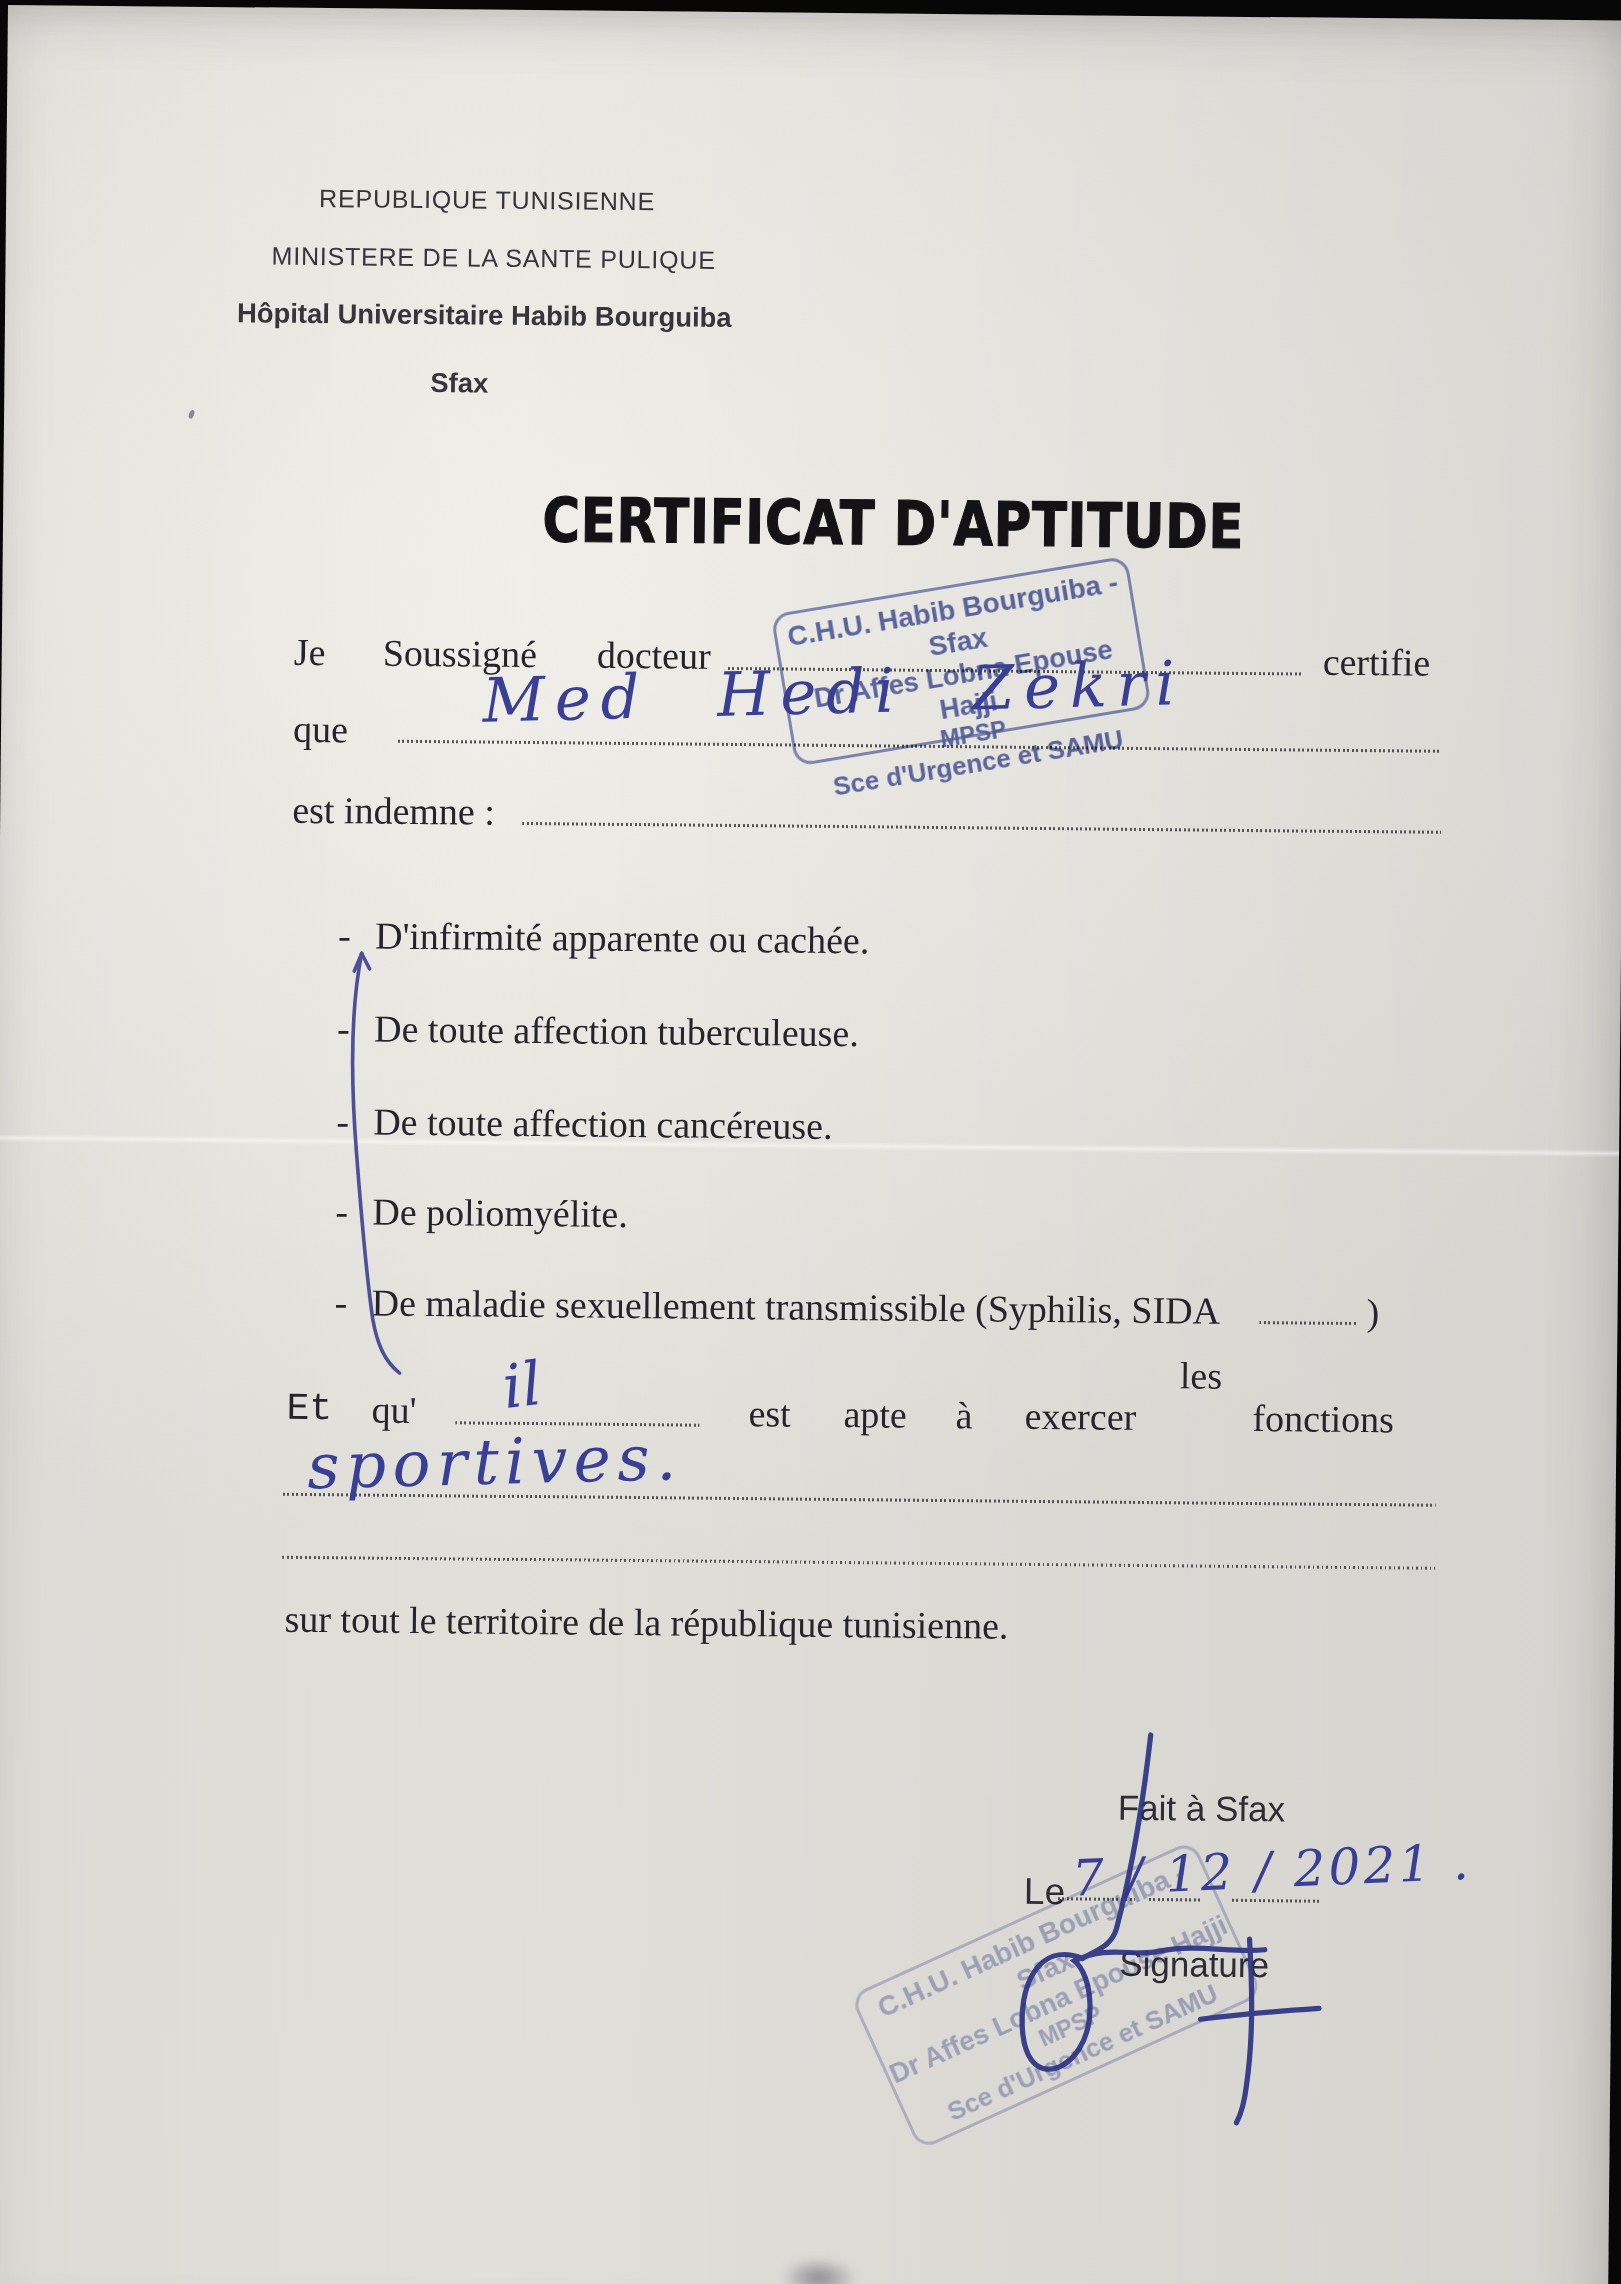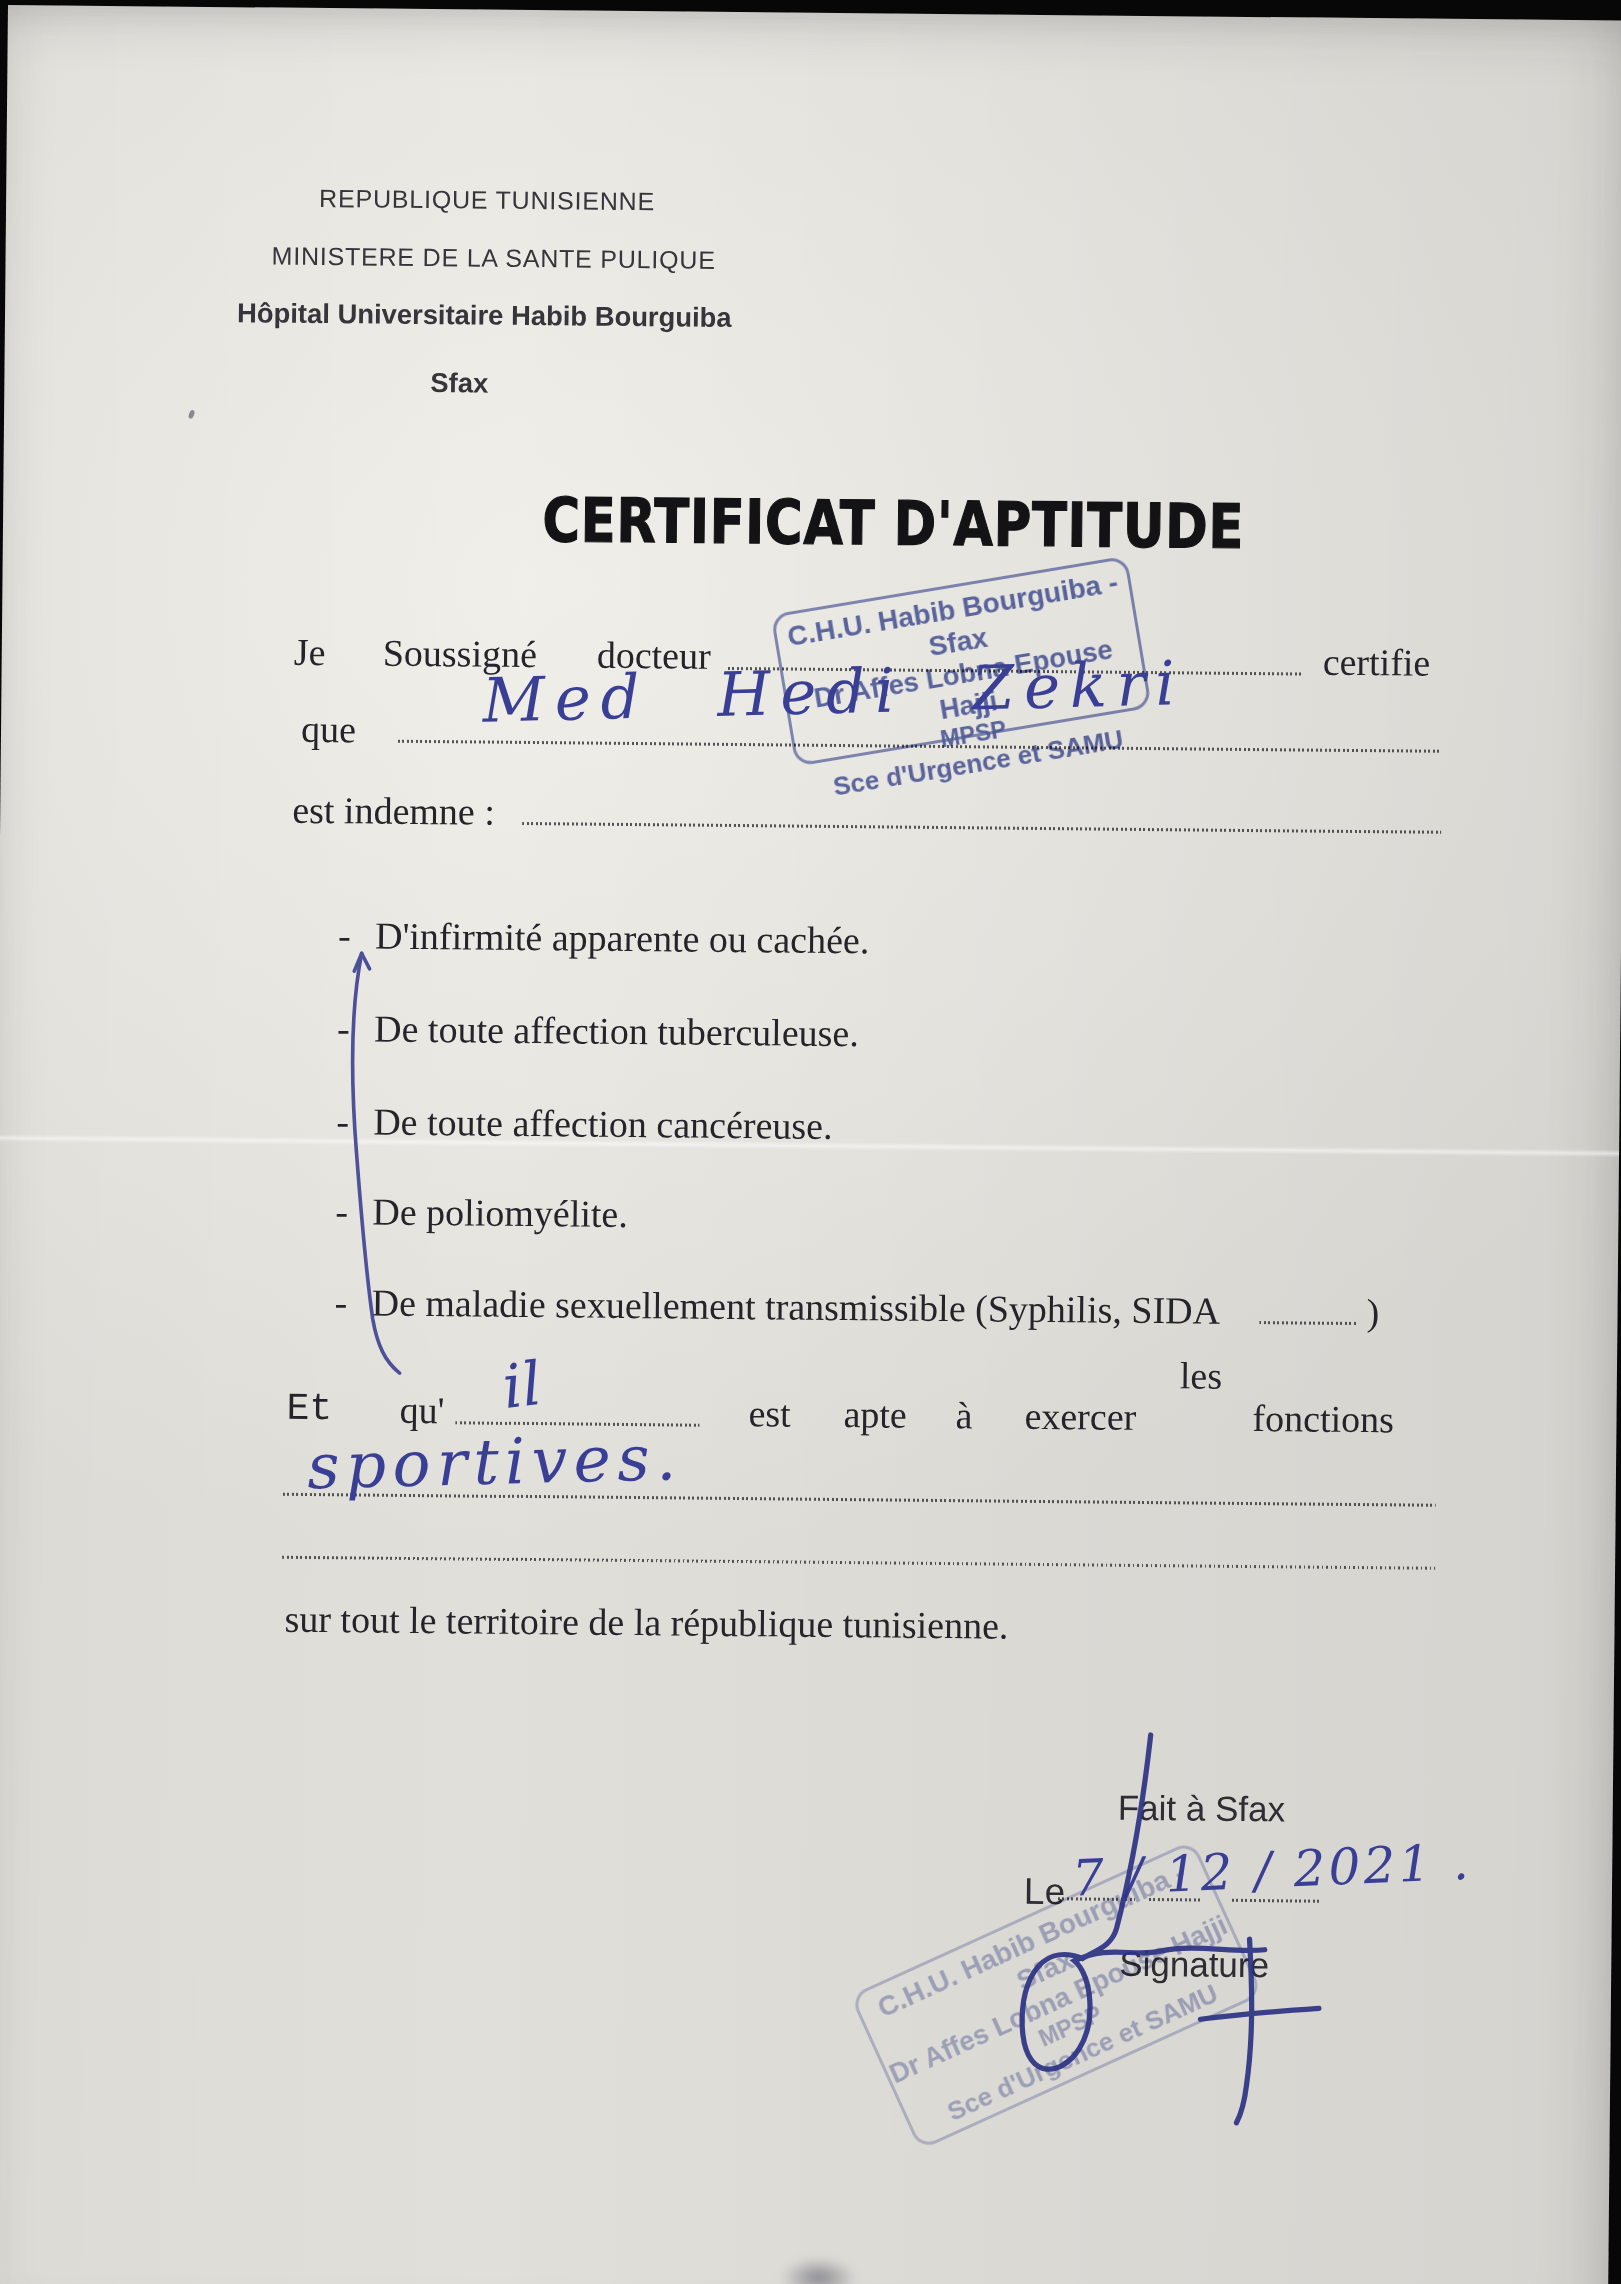--- a/index.html
+++ b/index.html
@@ -45,39 +45,39 @@
     transform:scaleX(0.84);transform-origin:50% 50%;
     -webkit-text-stroke:1.2px #131316;
     letter-spacing:0.8px;
   }
   
   .w-je{left:292px;top:622px;}
   .w-soussigne{left:381px;top:622px;}
   .w-docteur{left:595px;top:622px;}
   .w-certifie{left:1321px;top:622px;}
   .dots-docteur{left:726px;top:655px;width:576px;}
-  .w-que{left:292px;top:699px;margin-left:8px;}
+  .w-que{left:292px;top:699px;}
   .dots-que{left:397px;top:731px;width:1044px;}
   .w-indemne{left:292px;top:780px;}
   .dots-indemne{left:522px;top:812px;width:919px;}
   .hw-name{
     left:481px;top:643px;font-size:61px;
     letter-spacing:9.7px;word-spacing:39px;
     transform:rotate(-2deg);
     z-index:6;
   }
   
   .cond .dash{position:absolute;left:339px;}
   .cond .txt{position:absolute;left:376px;}
   .c1{top:905px;} .c2{top:998px;} .c3{top:1091px;} .c4{top:1181px;} .c5{top:1272px;}
   .dots-sida{left:1264px;top:1304px;width:97px;}
   .c5-suffix{left:1371px;top:1272px;}
   
   .w-et{left:292px;top:1379px;font-family:Liberation Mono, monospace;}
-  .w-qu{left:377px;top:1379px;margin-left:28px;}
+  .w-qu{left:377px;top:1379px;}
   .dots-qu{left:461px;top:1412px;width:244px;}
   .w-est{left:754px;top:1379px;}
   .w-apte{left:849px;top:1379px;}
   .w-a{left:961px;top:1379px;}
   .w-exercer{left:1030px;top:1379px;}
   .w-les{left:1185px;top:1337px;}
   .w-fonctions{left:1258px;top:1379px;}
   .hw-il{left:508px;top:1340px;font-size:60px;transform:rotate(-7deg);z-index:6;}
   .dots-line1{left:289px;top:1485px;width:1153px;}
   .hw-sportives{left:313px;top:1416px;font-size:63px;letter-spacing:6.4px;transform:rotate(-2deg);z-index:6;}

